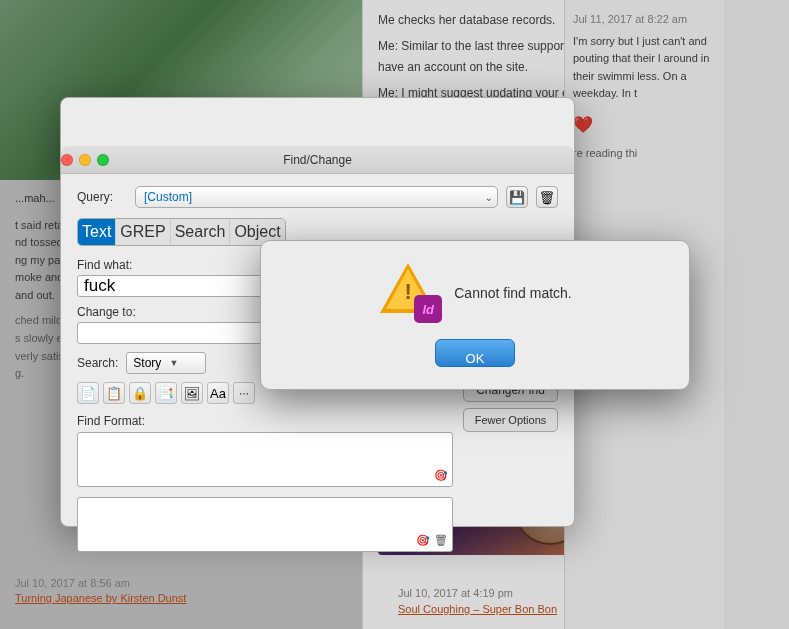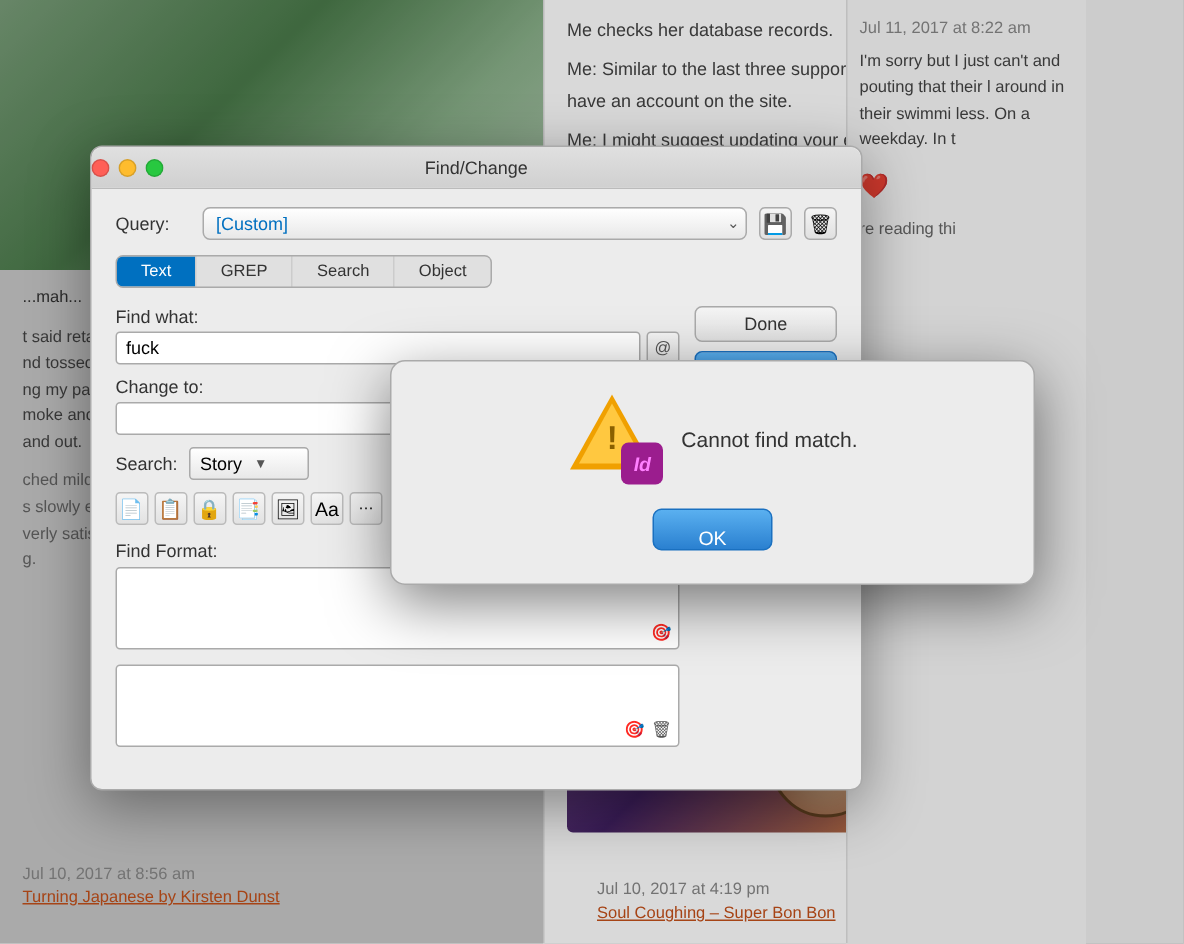--- a/index.html
+++ b/index.html
@@ -148,20 +148,21 @@
 
     .dialog-titlebar {
       display: flex;
       align-items: center;
       height: 28px;
       background: linear-gradient(to bottom, #e0e0e0, #d0d0d0);
       border-radius: 8px 8px 0 0;
       border-bottom: 1px solid #bbb;
       padding: 0 0;
       position: relative;
+      margin-top: 48px;
     }
 
     .traffic-lights {
       display: flex;
       gap: 6px;
     }
 
     .traffic-light {
       width: 12px;
       height: 12px;
@@ -243,22 +244,22 @@
       gap: 1px;
       margin-bottom: 12px;
       background: #ccc;
       border: 1px solid #aaa;
       border-radius: 5px;
       overflow: hidden;
       width: fit-content;
     }
 
     .tab-btn {
-      padding: 4px 16px;
-      font-size: 11px;
+      padding: 4px 4px;
+      font-size: 16px;
       cursor: pointer;
       border: none;
       background: #e0e0e0;
       color: #333;
     }
 
     .tab-btn.active {
       background: #0070c0;
       color: #fff;
     }
@@ -280,21 +281,21 @@
       align-items: center;
       gap: 4px;
     }
 
     .text-input {
       flex: 1;
       height: 22px;
       border: 1px solid #aaa;
       border-radius: 3px;
       padding: 0 6px;
-      font-size: 12px;
+      font-size: 17px;
       background: #fff;
     }
 
     .at-btn {
       width: 22px;
       height: 22px;
       border: 1px solid #aaa;
       border-radius: 3px;
       background: linear-gradient(to bottom, #f5f5f5, #e0e0e0);
       display: flex;

